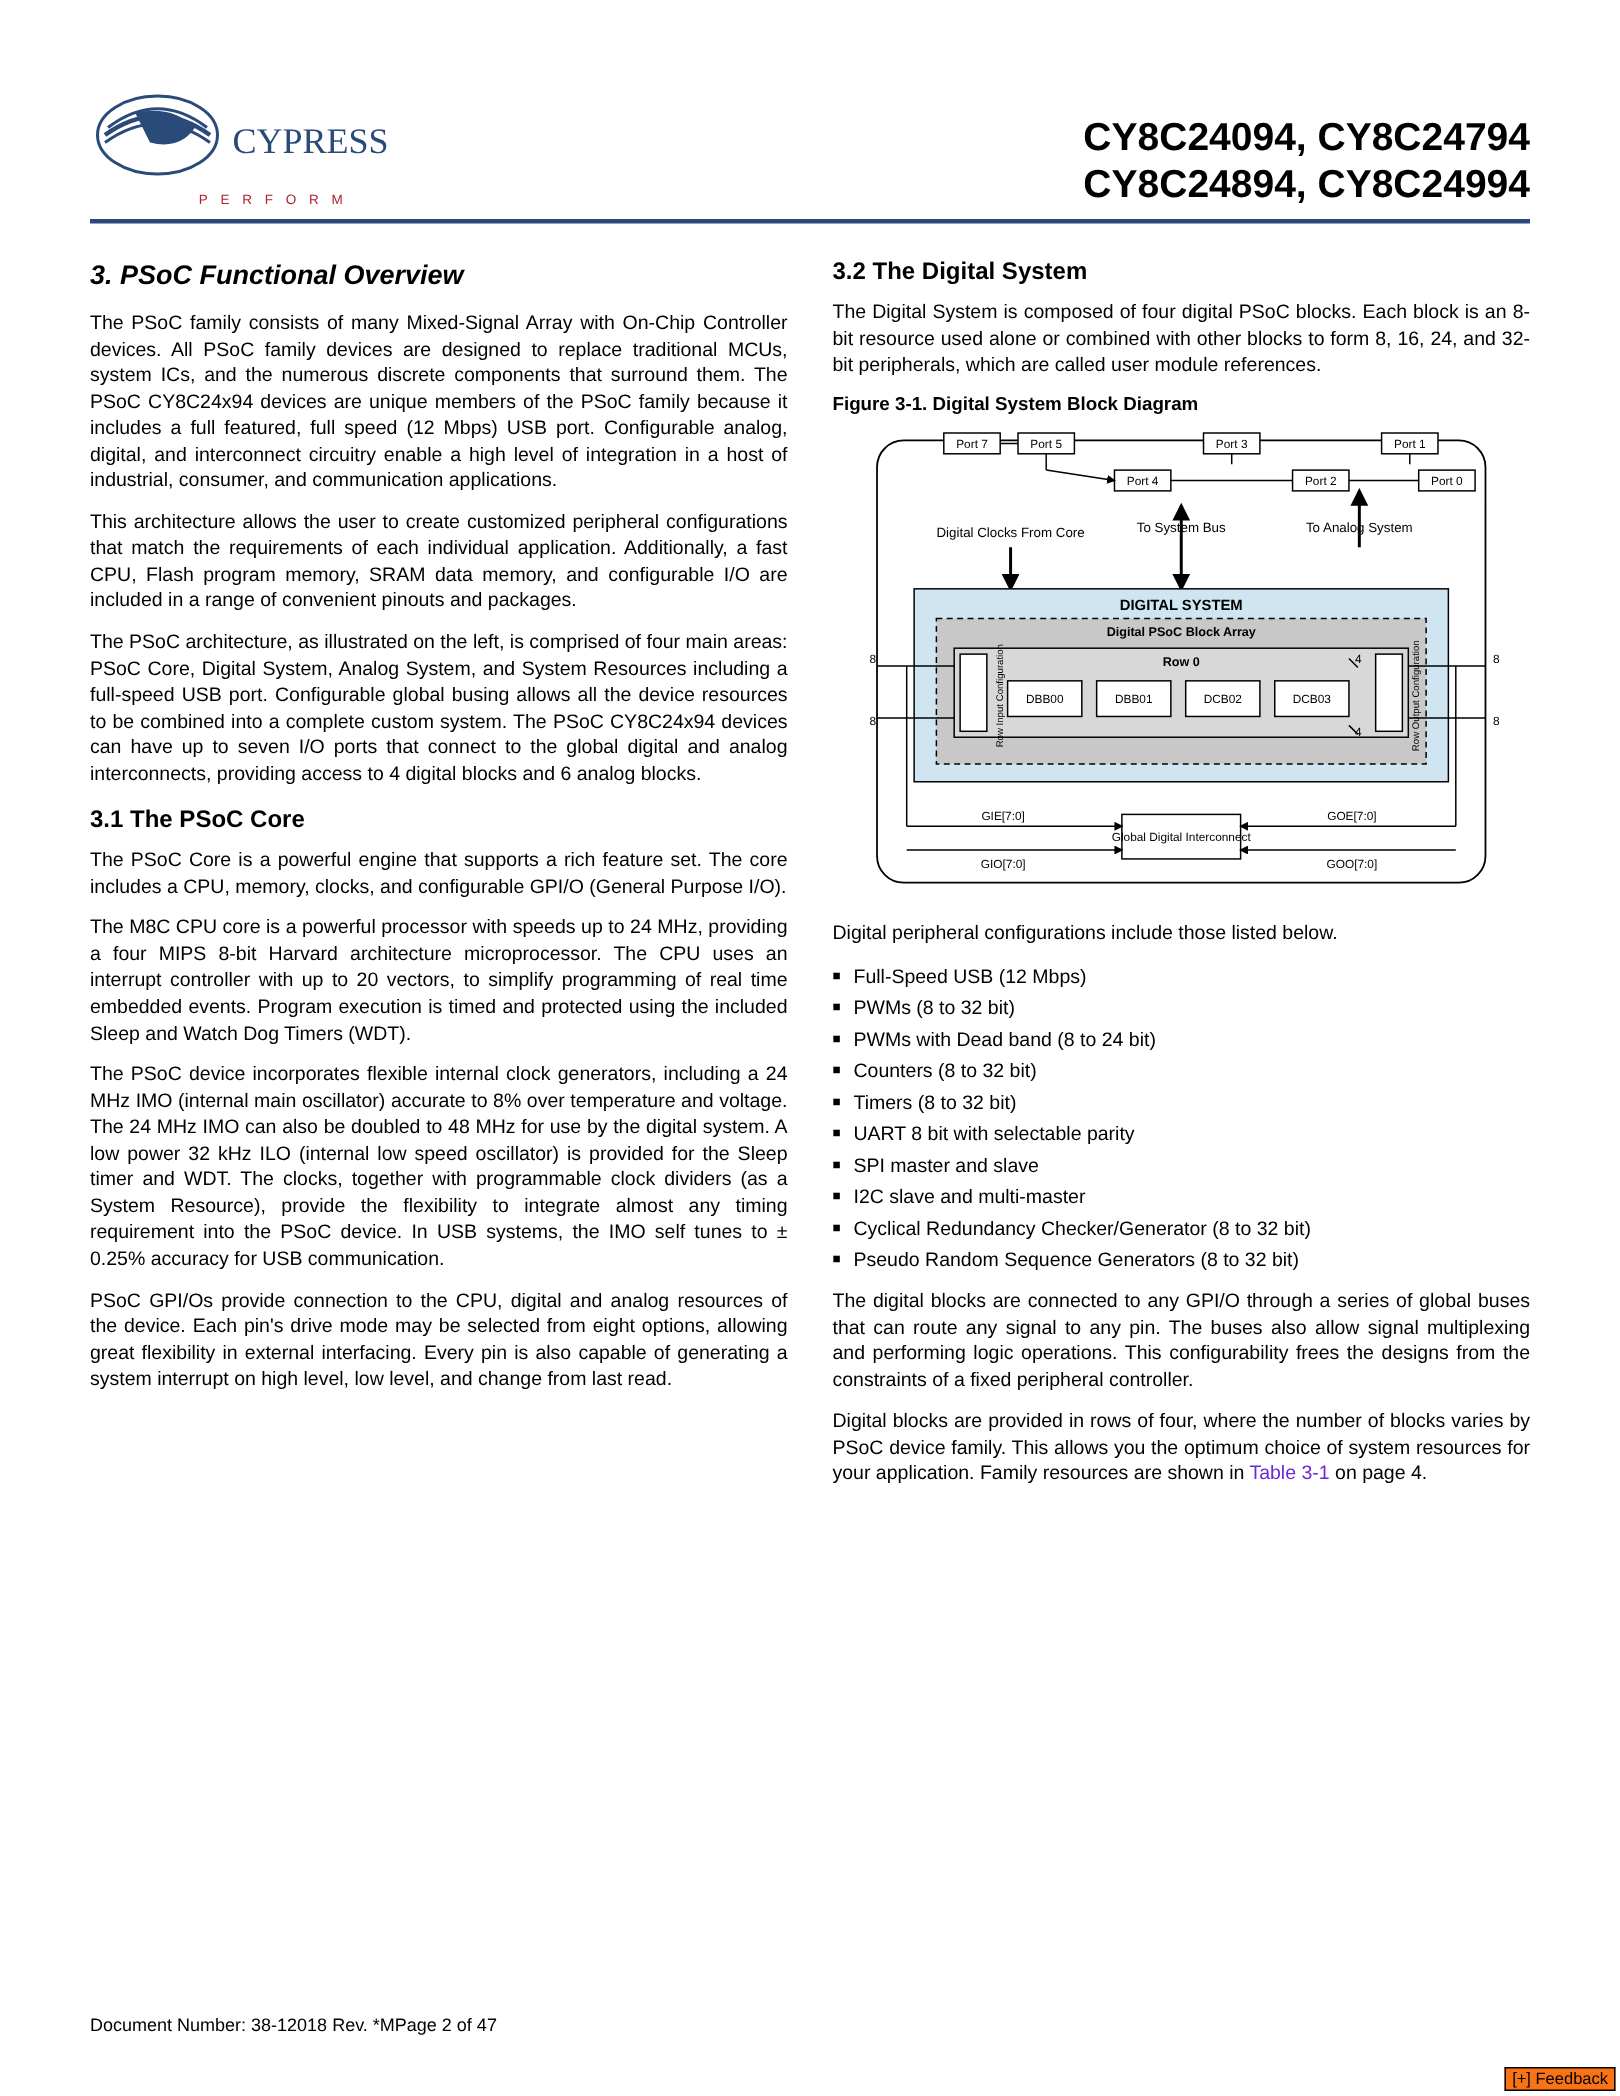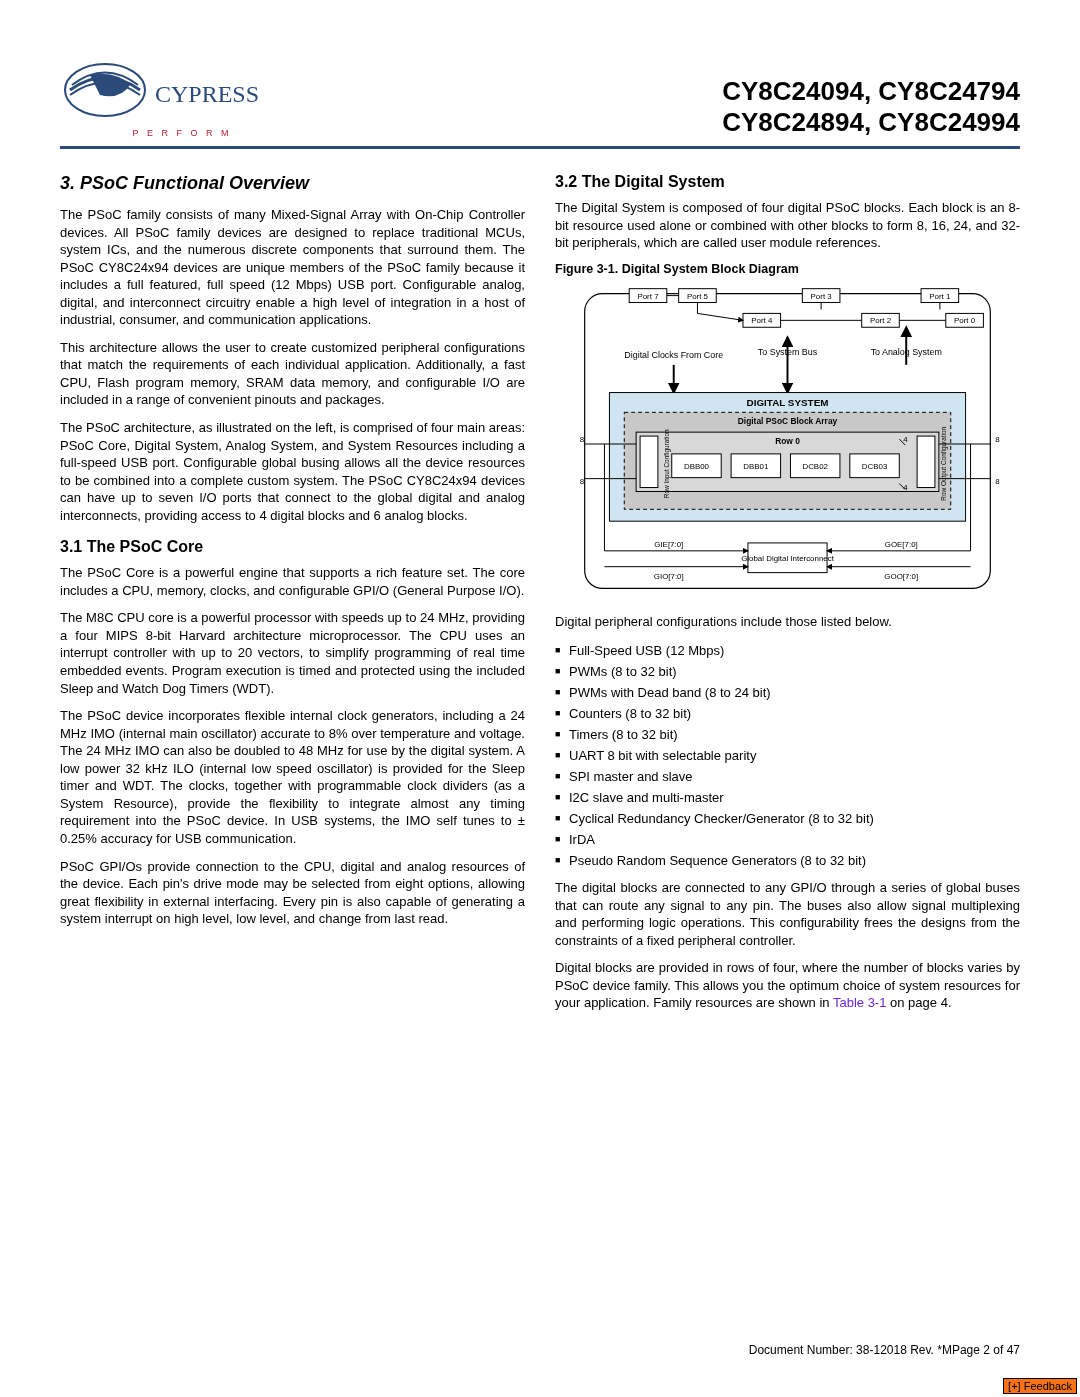--- a/index.html
+++ b/index.html
@@ -15,21 +15,21 @@
   .col { flex: 1; }
   h2.section { font-size: 18px; font-weight: bold; margin-bottom: 12px; font-style: italic; }
   h3.subsection { font-size: 16px; font-weight: bold; margin: 14px 0 8px 0; }
   p.body { text-align: justify; line-height: 1.35; margin-bottom: 10px; }
   .fig-caption { font-size: 12.5px; font-weight: bold; margin: 10px 0 8px 0; }
   .diagram { width: 100%; height: 320px; margin-bottom: 6px; }
   ul.bullets { list-style: none; margin: 4px 0 8px 0; }
   ul.bullets li { padding: 3px 0; position: relative; padding-left: 14px; }
   ul.bullets li::before { content: "■"; font-size: 9px; position: absolute; left: 0; top: 5px; }
   .link { color: #6d28d9; }
-  .footer { position: absolute; bottom: 40px; left: 60px; right: 60px; display: flex; justify-content: flex-end; font-size: 12px; }
+  .footer { position: absolute; bottom: 40px; left: 60px; right: 60px; display: flex; justify-content: flex-start; font-size: 12px; }
   .feedback-btn { position: absolute; bottom: 3px; right: 3px; border: 1px solid #000; background: #f97316; font-size: 11px; padding: 1px 4px; cursor: pointer; }
 </style>
 </head>
 <body>
 
 <div class="page">
   <div class="header">
     <div class="logo-block">
       <svg class="logo-svg" viewBox="0 0 200 70">
         <ellipse cx="45" cy="30" rx="40" ry="26" fill="none" stroke="#2a4a7a" stroke-width="2"></ellipse>
@@ -165,21 +165,20 @@
       <ul class="bullets">
         <li>Full-Speed USB (12 Mbps)</li>
         <li>PWMs (8 to 32 bit)</li>
         <li>PWMs with Dead band (8 to 24 bit)</li>
         <li>Counters (8 to 32 bit)</li>
         <li>Timers (8 to 32 bit)</li>
         <li>UART 8 bit with selectable parity</li>
         <li>SPI master and slave</li>
         <li>I2C slave and multi-master</li>
         <li>Cyclical Redundancy Checker/Generator (8 to 32 bit)</li>
-        <li>IrDA</li>
         <li>Pseudo Random Sequence Generators (8 to 32 bit)</li>
       </ul>
       <p class="body">The digital blocks are connected to any GPI/O through a series of global buses that can route any signal to any pin. The buses also allow signal multiplexing and performing logic operations. This configurability frees the designs from the constraints of a fixed peripheral controller.</p>
       <p class="body">
         <span>Digital blocks are provided in rows of four, where the number of blocks varies by PSoC device family. This allows you the optimum choice of system resources for your application. Family resources are shown in </span><span class="link">Table 3-1</span><span> on page 4.</span>
       </p>
     </div>
   </div>
 
   <div class="footer">

